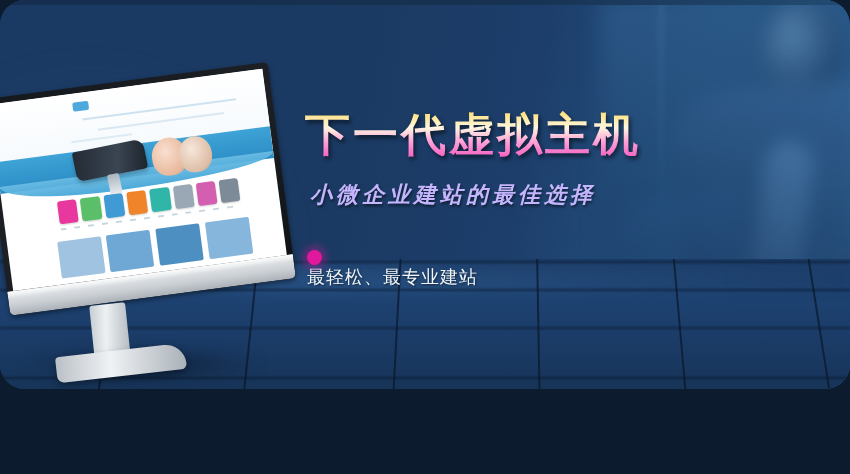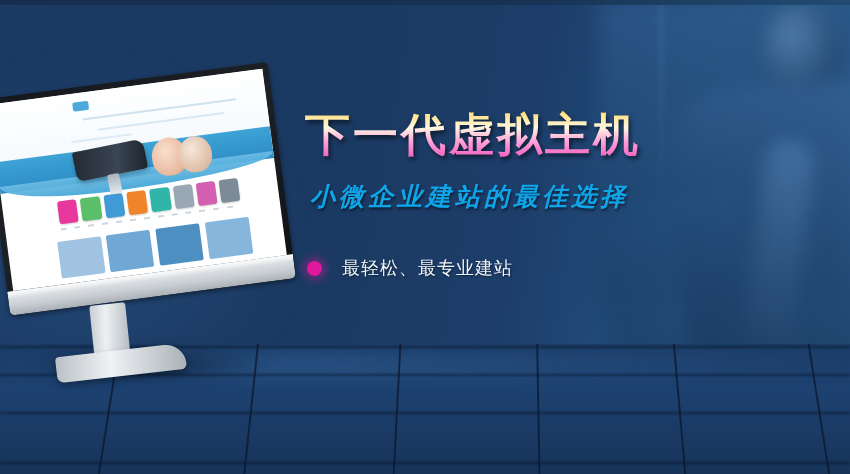--- a/index.html
+++ b/index.html
@@ -1,22 +1,23 @@
 <!DOCTYPE html>
 <html><head>
 <meta charset="utf-8">
 <style>
   html,body{margin:0;padding:0;background:#0d1b2e;}
   body{font-family:"Liberation Sans","DejaVu Sans",sans-serif;}
 
   .banner{
     position:relative;
-    width:850px;height:474px;
+    width:850px;height:389px;
     overflow:hidden;
     background:#1a3a64;
+    border-radius:25px;
   }
 
   
   .bg-base{
     position:absolute;inset:0;
     background:
       linear-gradient(100deg,#1b3a63 0%,#1b3a63 42%,#1d3e6b 60%,#24527f 78%,#2b5c8c 100%);
   }
   .bg-wall-right{
     position:absolute;left:600px;top:0;width:250px;height:300px;
@@ -190,31 +191,31 @@
     font-size:45px;font-weight:bold;letter-spacing:3px;
     font-family:"DejaVu Sans","Liberation Sans",sans-serif;
     background:linear-gradient(180deg,#ffd24a 0%,#ffe9a0 22%,#fff6e0 38%,#ff9fd6 62%,#f35fc0 88%,#e247b4 100%);
     -webkit-background-clip:text;background-clip:text;
     color:transparent;-webkit-text-fill-color:transparent;
     filter:drop-shadow(2px 3px 2px rgba(0,0,0,.55));
     white-space:nowrap;
   }
   .subhead{
     position:absolute;left:310px;top:180px;
-    font-size:25px;color:#0ea5e9;letter-spacing:4px;
+    font-size:22px;color:#c4b5fd;letter-spacing:4px;
     font-family:"DejaVu Serif","Liberation Serif",serif;
     font-style:italic;font-weight:bold;
     text-shadow:1px 2px 3px rgba(0,0,0,.55);
     white-space:nowrap;
   }
   .bullets{
     position:absolute;left:307px;top:250px;
   }
   .bullet{
-    display:flex;align-items:center;height:36px;
+    display:flex;align-items:flex-start;height:36px;flex-direction:column;
   }
   .dot{
     width:15px;height:15px;border-radius:50%;margin-right:20px;flex:0 0 auto;
     position:relative;
   }
   .dot:before{
     content:"";position:absolute;left:-5px;top:-5px;width:25px;height:25px;
     border-radius:50%;opacity:.30;background:inherit;filter:blur(3px);
   }
   .btext{

